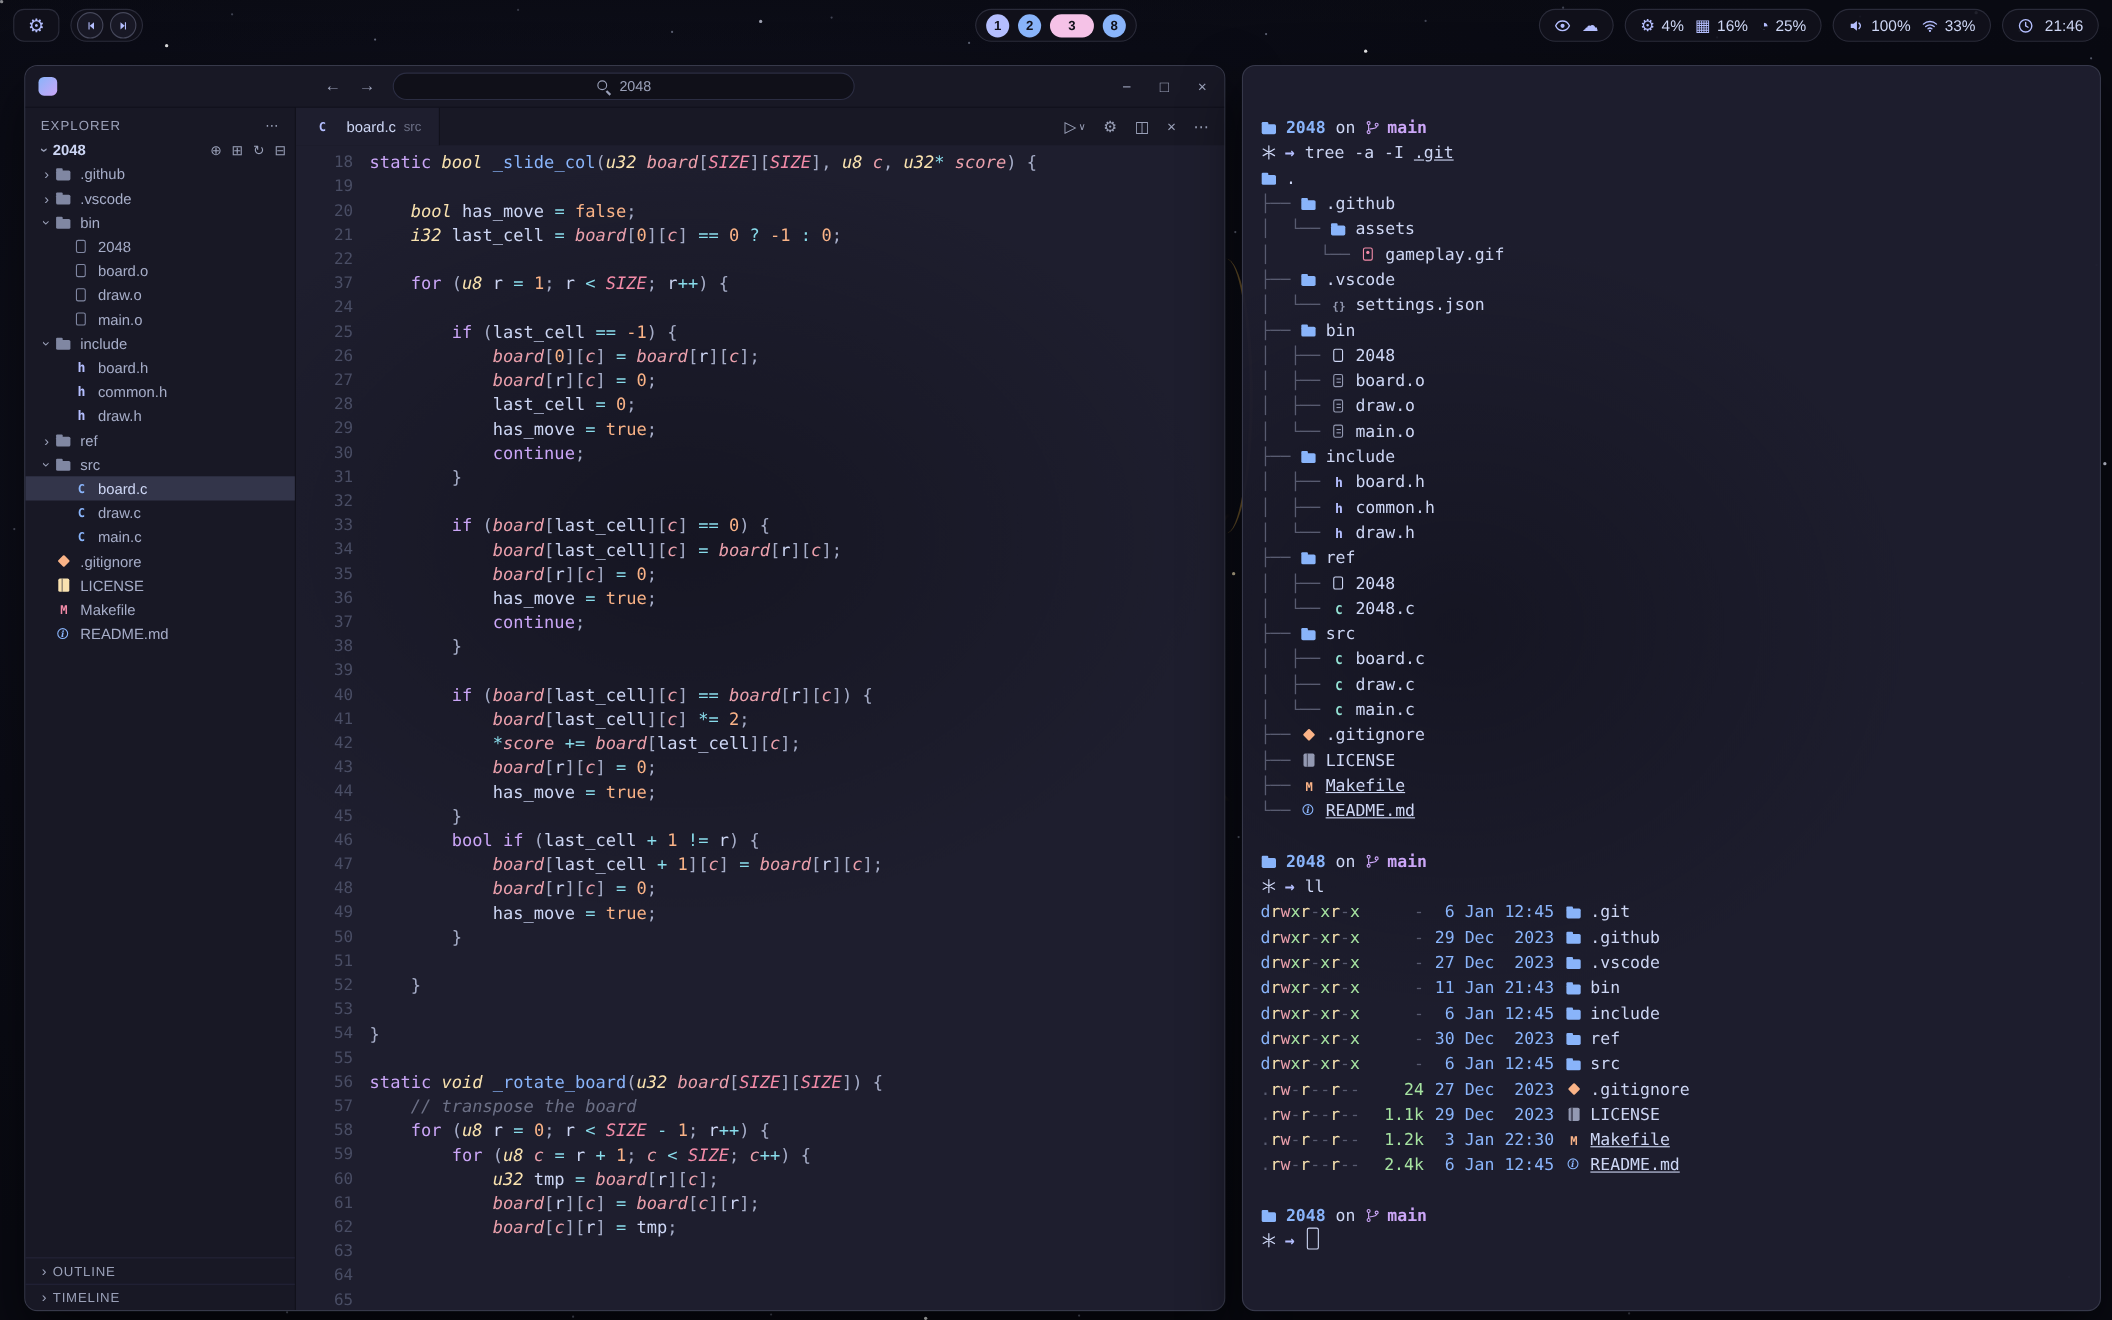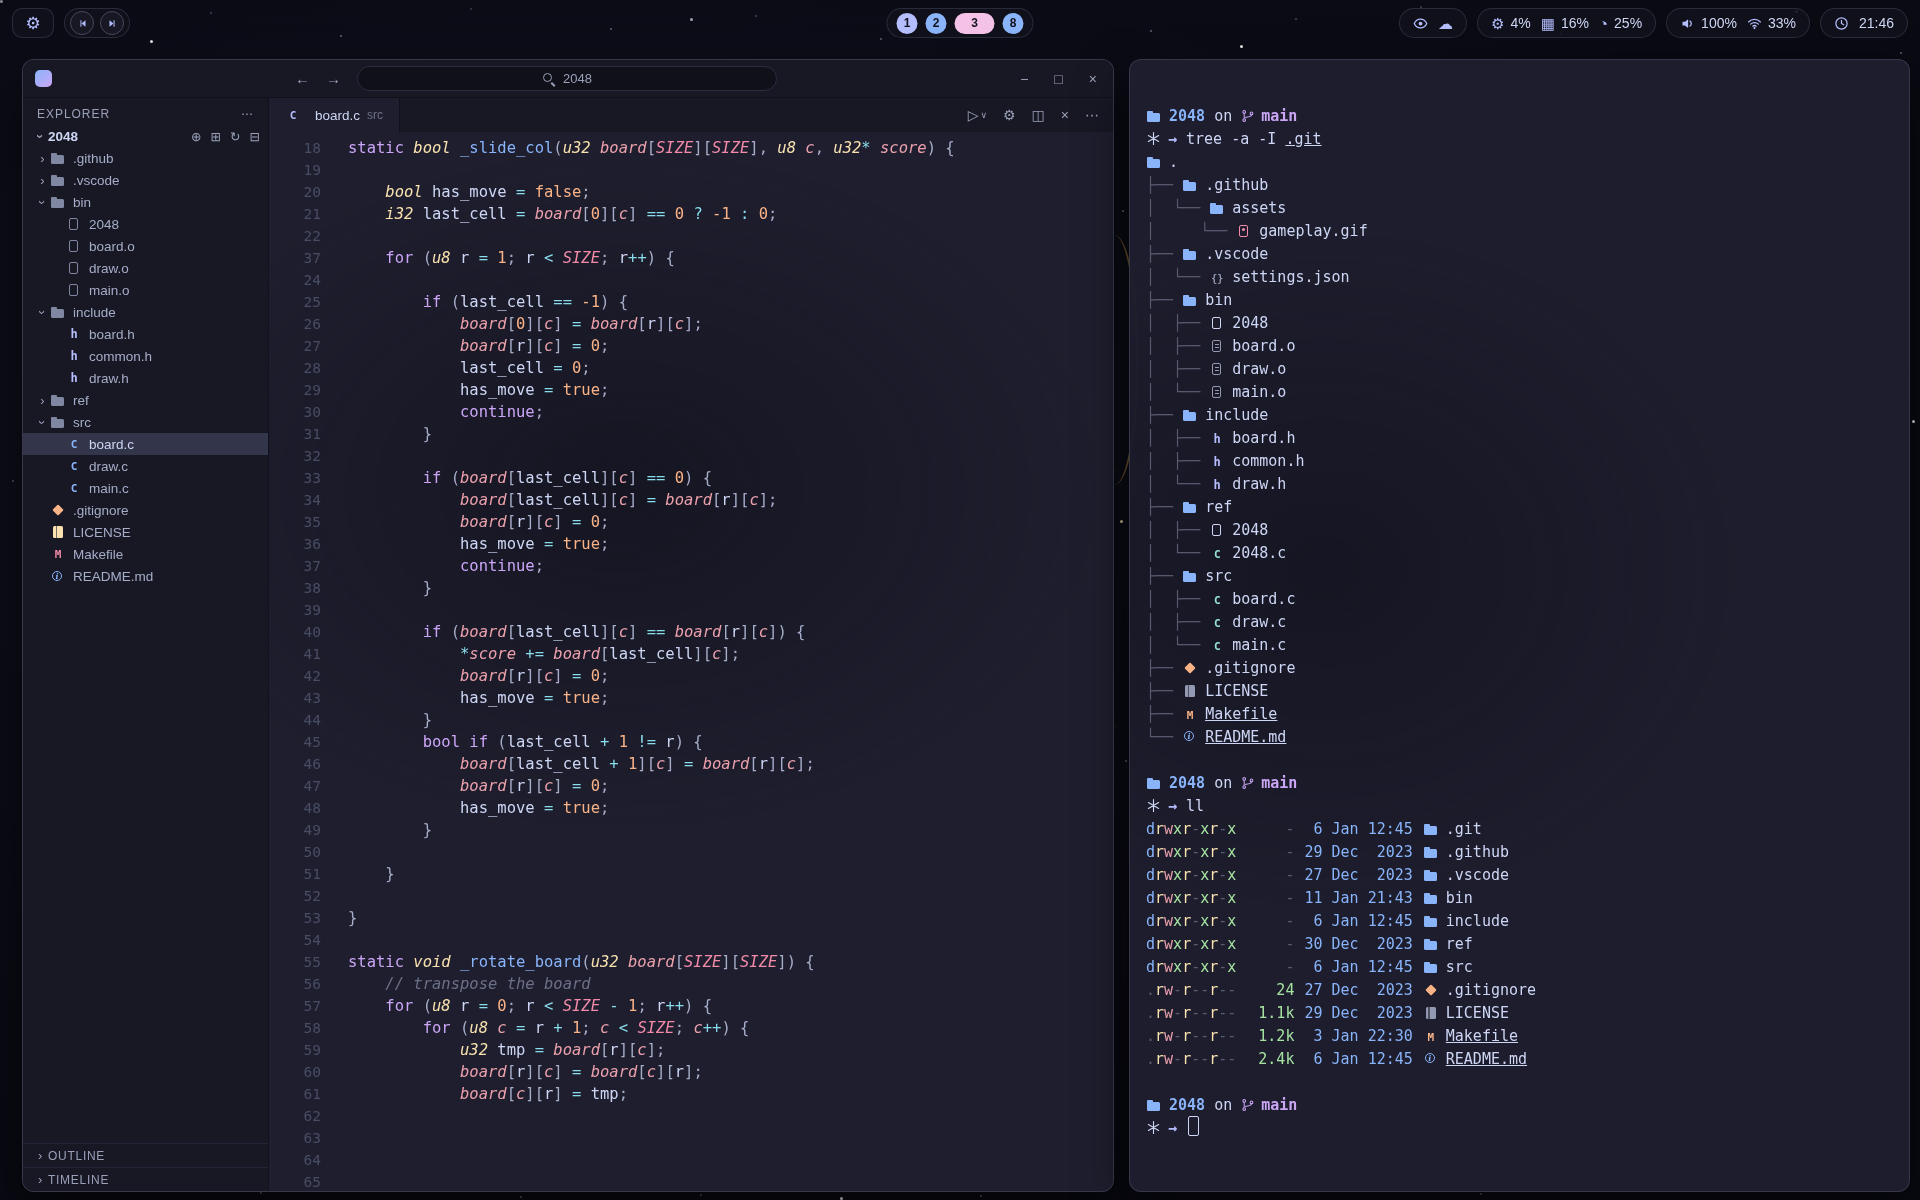--- a/index.html
+++ b/index.html
@@ -62,21 +62,21 @@
   .tabbar{height:34px;background:#181825;display:flex;align-items:stretch;flex:none}
   .tab{display:flex;align-items:center;gap:7px;padding:0 16px;background:#1e1e2e;color:#cdd6f4;font-size:13.5px;border-right:1px solid #11111b}
   .tab .dim{color:#6c7086;font-size:12px}
   .tabcic{color:#b4befe}
   .ed-actions{margin-left:auto;display:flex;align-items:center;gap:16px;padding-right:14px;color:#9aa0b8;font-size:14px}
   .run-wrap{display:flex;align-items:center;gap:2px}
   .run-caret{font-size:9px}
   .code-area{flex:1;display:flex;padding-top:5px;font-family:"DejaVu Sans Mono",monospace;font-size:15.5px;overflow:hidden}
   .gutter{width:52px;text-align:right;color:#494d64;flex:none}
   .ln{height:22px;line-height:22px;font-size:14.5px}
-  .code-lines{margin-left:27px;flex:1;overflow:hidden}
+  .code-lines{margin-left:15px;flex:1;overflow:hidden}
   .cl{height:22px;line-height:22px;white-space:pre}
   
   .k{color:#cba6f7}.t{color:#f9e2af;font-style:italic}.f{color:#89b4fa}
   .p{color:#eba0ac;font-style:italic}.C{color:#f38ba8;font-style:italic}
   .o{color:#89dceb}.n{color:#fab387}.v{color:#cdd6f4}.b{color:#a6adc8}
   .m{color:#6c7086;font-style:italic}
   
   .tline{display:flex;align-items:center;height:23px;white-space:pre}
   .tblock{margin-bottom:23px}
   .tg{color:#585b70}
@@ -430,20 +430,21 @@
             <div class="cl"><span class="b">        }</span></div>
             <div class="cl"><span class="v">&nbsp;</span></div>
             <div class="cl"><span class="k">        if </span><span class="b">(</span><span class="p">board</span><span class="b">[</span><span class="v">last_cell</span><span class="b">][</span><span class="p">c</span><span class="b">] </span><span class="o">== </span><span class="n">0</span><span class="b">) {</span></div>
             <div class="cl"><span class="p">            board</span><span class="b">[</span><span class="v">last_cell</span><span class="b">][</span><span class="p">c</span><span class="b">] </span><span class="o">= </span><span class="p">board</span><span class="b">[</span><span class="v">r</span><span class="b">][</span><span class="p">c</span><span class="b">];</span></div>
             <div class="cl"><span class="p">            board</span><span class="b">[</span><span class="v">r</span><span class="b">][</span><span class="p">c</span><span class="b">] </span><span class="o">= </span><span class="n">0</span><span class="b">;</span></div>
             <div class="cl"><span class="v">            has_move </span><span class="o">= </span><span class="n">true</span><span class="b">;</span></div>
             <div class="cl"><span class="k">            continue</span><span class="b">;</span></div>
             <div class="cl"><span class="b">        }</span></div>
             <div class="cl"><span class="v">&nbsp;</span></div>
             <div class="cl"><span class="k">        if </span><span class="b">(</span><span class="p">board</span><span class="b">[</span><span class="v">last_cell</span><span class="b">][</span><span class="p">c</span><span class="b">] </span><span class="o">== </span><span class="p">board</span><span class="b">[</span><span class="v">r</span><span class="b">][</span><span class="p">c</span><span class="b">]) {</span></div>
+            <div class="cl"><span class="p">            board</span><span class="b">[</span><span class="v">last_cell</span><span class="b">][</span><span class="p">c</span><span class="b">] </span><span class="o">*= </span><span class="n">2</span><span class="b">;</span></div>
             <div class="cl"><span class="o">            *</span><span class="p">score </span><span class="o">+= </span><span class="p">board</span><span class="b">[</span><span class="v">last_cell</span><span class="b">][</span><span class="p">c</span><span class="b">];</span></div>
             <div class="cl"><span class="p">            board</span><span class="b">[</span><span class="v">r</span><span class="b">][</span><span class="p">c</span><span class="b">] </span><span class="o">= </span><span class="n">0</span><span class="b">;</span></div>
             <div class="cl"><span class="v">            has_move </span><span class="o">= </span><span class="n">true</span><span class="b">;</span></div>
             <div class="cl"><span class="b">        }</span></div>
             <div class="cl"><span class="k">        bool if </span><span class="b">(</span><span class="v">last_cell </span><span class="o">+ </span><span class="n">1</span><span class="o"> != </span><span class="v">r</span><span class="b">) {</span></div>
             <div class="cl"><span class="p">            board</span><span class="b">[</span><span class="v">last_cell </span><span class="o">+ </span><span class="n">1</span><span class="b">][</span><span class="p">c</span><span class="b">] </span><span class="o">= </span><span class="p">board</span><span class="b">[</span><span class="v">r</span><span class="b">][</span><span class="p">c</span><span class="b">];</span></div>
             <div class="cl"><span class="p">            board</span><span class="b">[</span><span class="v">r</span><span class="b">][</span><span class="p">c</span><span class="b">] </span><span class="o">= </span><span class="n">0</span><span class="b">;</span></div>
             <div class="cl"><span class="v">            has_move </span><span class="o">= </span><span class="n">true</span><span class="b">;</span></div>
             <div class="cl"><span class="b">        }</span></div>
             <div class="cl"><span class="v">&nbsp;</span></div>

